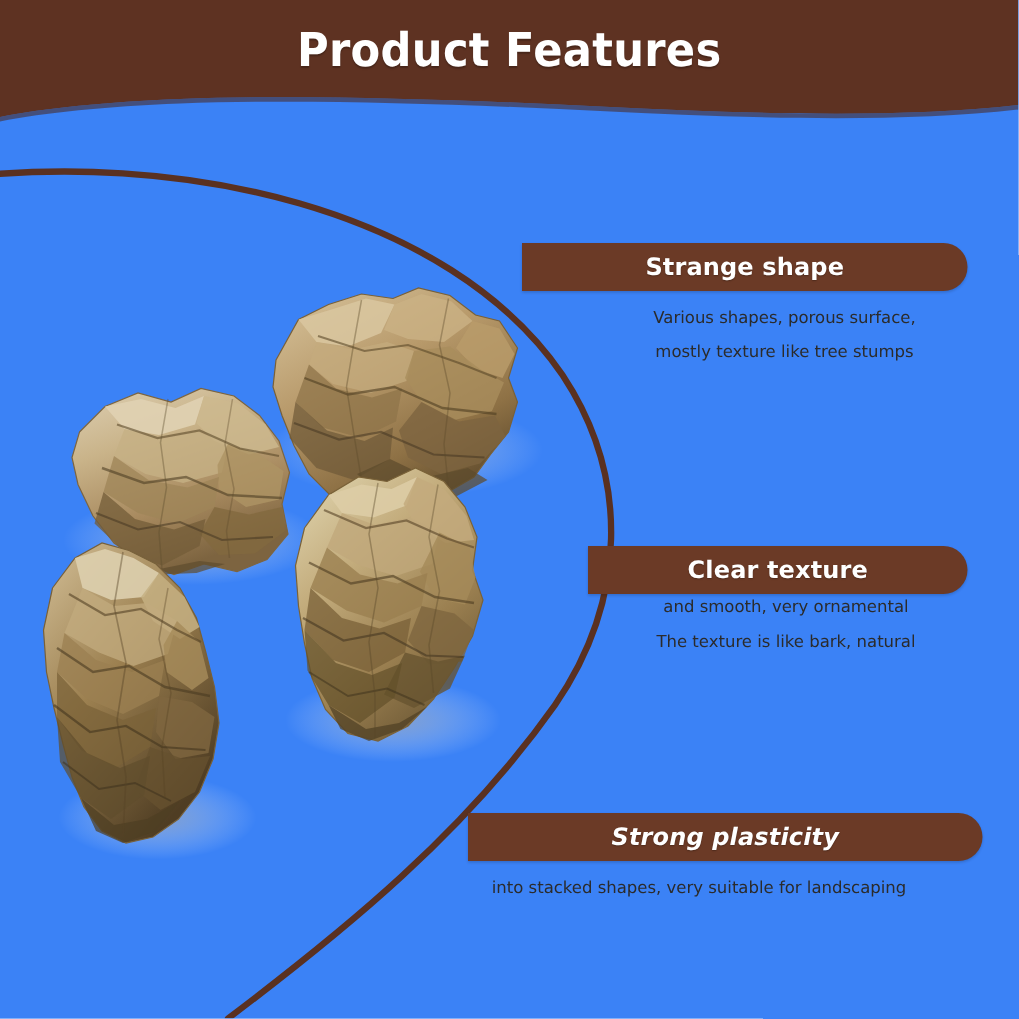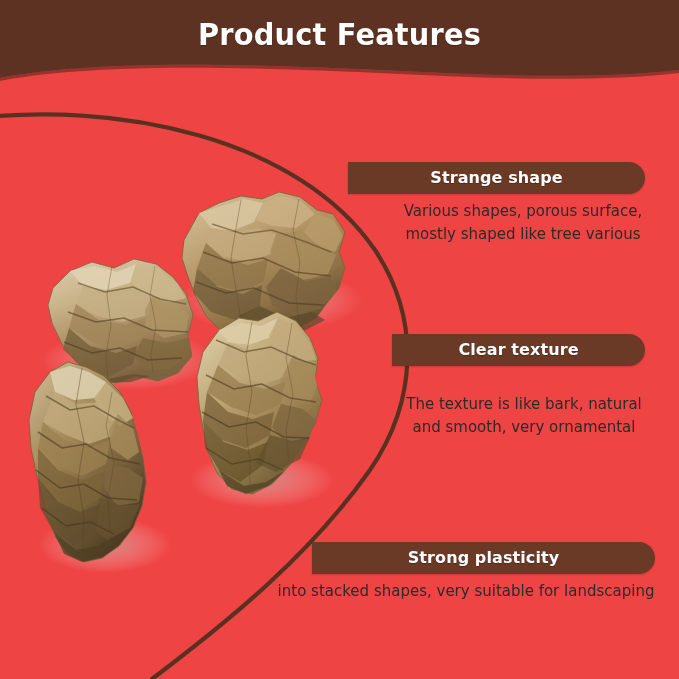--- a/index.html
+++ b/index.html
@@ -3,21 +3,21 @@
 <meta charset="utf-8">
 <style>
   html,body{margin:0;padding:0;}
   body{
     width:679px;height:679px;
     background:#ffffff;
     font-family:"Liberation Sans","DejaVu Sans",sans-serif;
     overflow:hidden;
     position:relative;
   }
-  #stage{position:absolute;left:0;top:0;width:679px;height:679px;overflow:hidden;background:#ef4444;}
+  #stage{position:absolute;left:0;top:0;width:679px;height:679px;overflow:hidden;background:#3b82f6;}
 
   
   #header-band{position:absolute;left:0;top:0;width:679px;height:100px;}
   #header-band svg{position:absolute;left:0;top:0;}
   #header-title{
     position:absolute;left:0;top:16px;width:679px;
     text-align:center;
     color:#ffffff;
     font-size:31px;
     font-weight:bold;
@@ -52,21 +52,21 @@
     font-weight:bold;
     font-size:16px;
     font-family:"DejaVu Sans","Liberation Sans",sans-serif;
     letter-spacing:.1px;
     text-shadow:0 1px 1px rgba(0,0,0,.28);
     white-space:nowrap;
   }
   .desc{
     position:absolute;
     color:#2b2b2b;
-    font-size:15px;
+    font-size:11px;
     line-height:23px;
     text-align:center;
     font-family:"DejaVu Sans","Liberation Sans",sans-serif;
   }
   .desc span{display:block;white-space:nowrap;}
 </style>
 </head>
 <body>
 
 <div id="stage">
@@ -207,36 +207,36 @@
       </g>
     </svg>
   </div>
 
   <div class="feature" style="left:0;top:0;">
     <div class="pill" style="left:348px;top:162px;width:297px;">
       <div class="pill-label">Strange shape</div>
     </div>
     <div class="desc" style="left:378px;top:200px;width:290px;">
       <span>Various shapes, porous surface,</span>
-      <span>mostly shaped like tree various</span>
+      <span>mostly texture like tree stumps</span>
     </div>
   </div>
 
   <div class="feature" style="left:0;top:0;">
-    <div class="pill" style="left:392px;top:334px;width:253px;">
+    <div class="pill" style="left:392px;top:364px;width:253px;">
       <div class="pill-label">Clear texture</div>
     </div>
     <div class="desc" style="left:378px;top:393px;width:292px;">
+      <span>and smooth, very ornamental</span>
       <span>The texture is like bark, natural</span>
-      <span>and smooth, very ornamental</span>
     </div>
   </div>
 
   <div class="feature" style="left:0;top:0;">
-    <div class="pill" style="left:312px;top:542px;width:343px;">
+    <div class="pill" style="left:312px;top:542px;width:343px;font-style:italic;">
       <div class="pill-label">Strong plasticity</div>
     </div>
     <div class="desc" style="left:262px;top:580px;width:408px;">
       <span>into stacked shapes, very suitable for landscaping</span>
     </div>
   </div>
 
 </div>
 
 </body></html>

